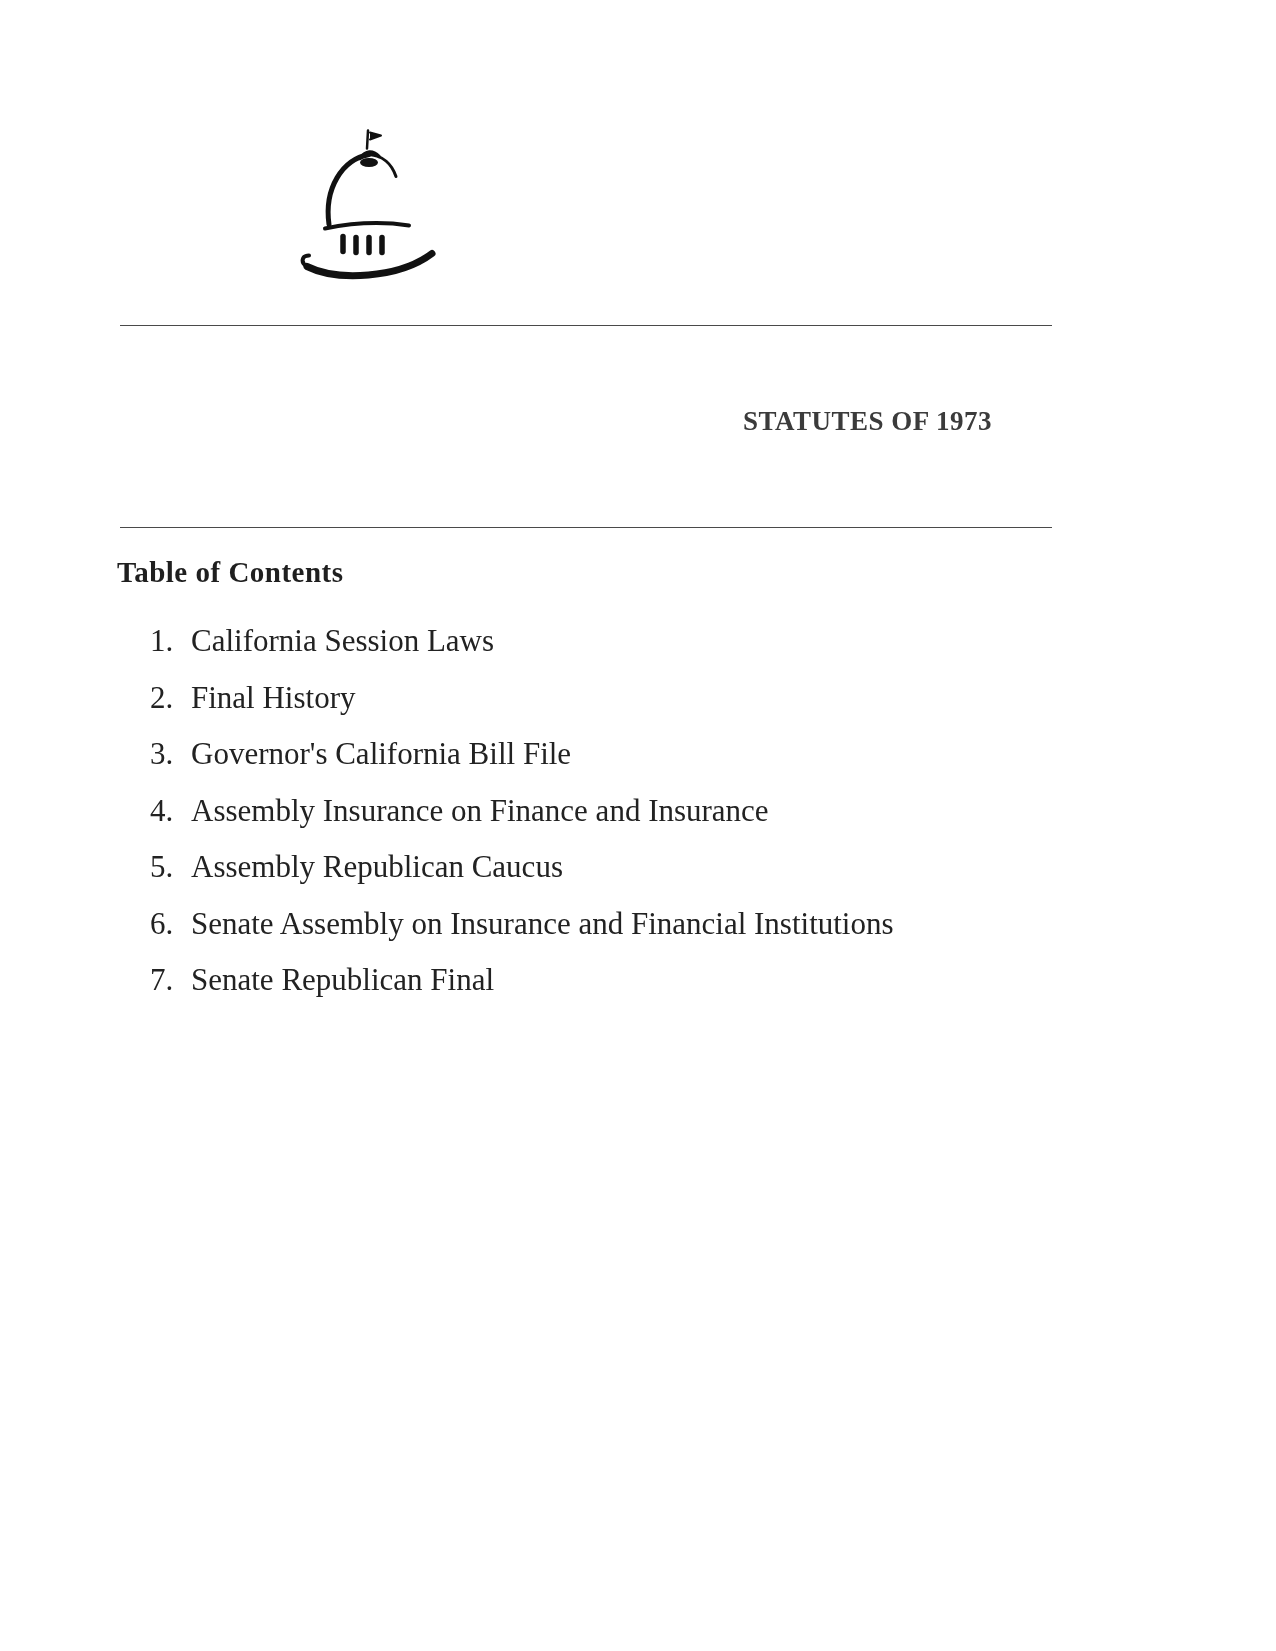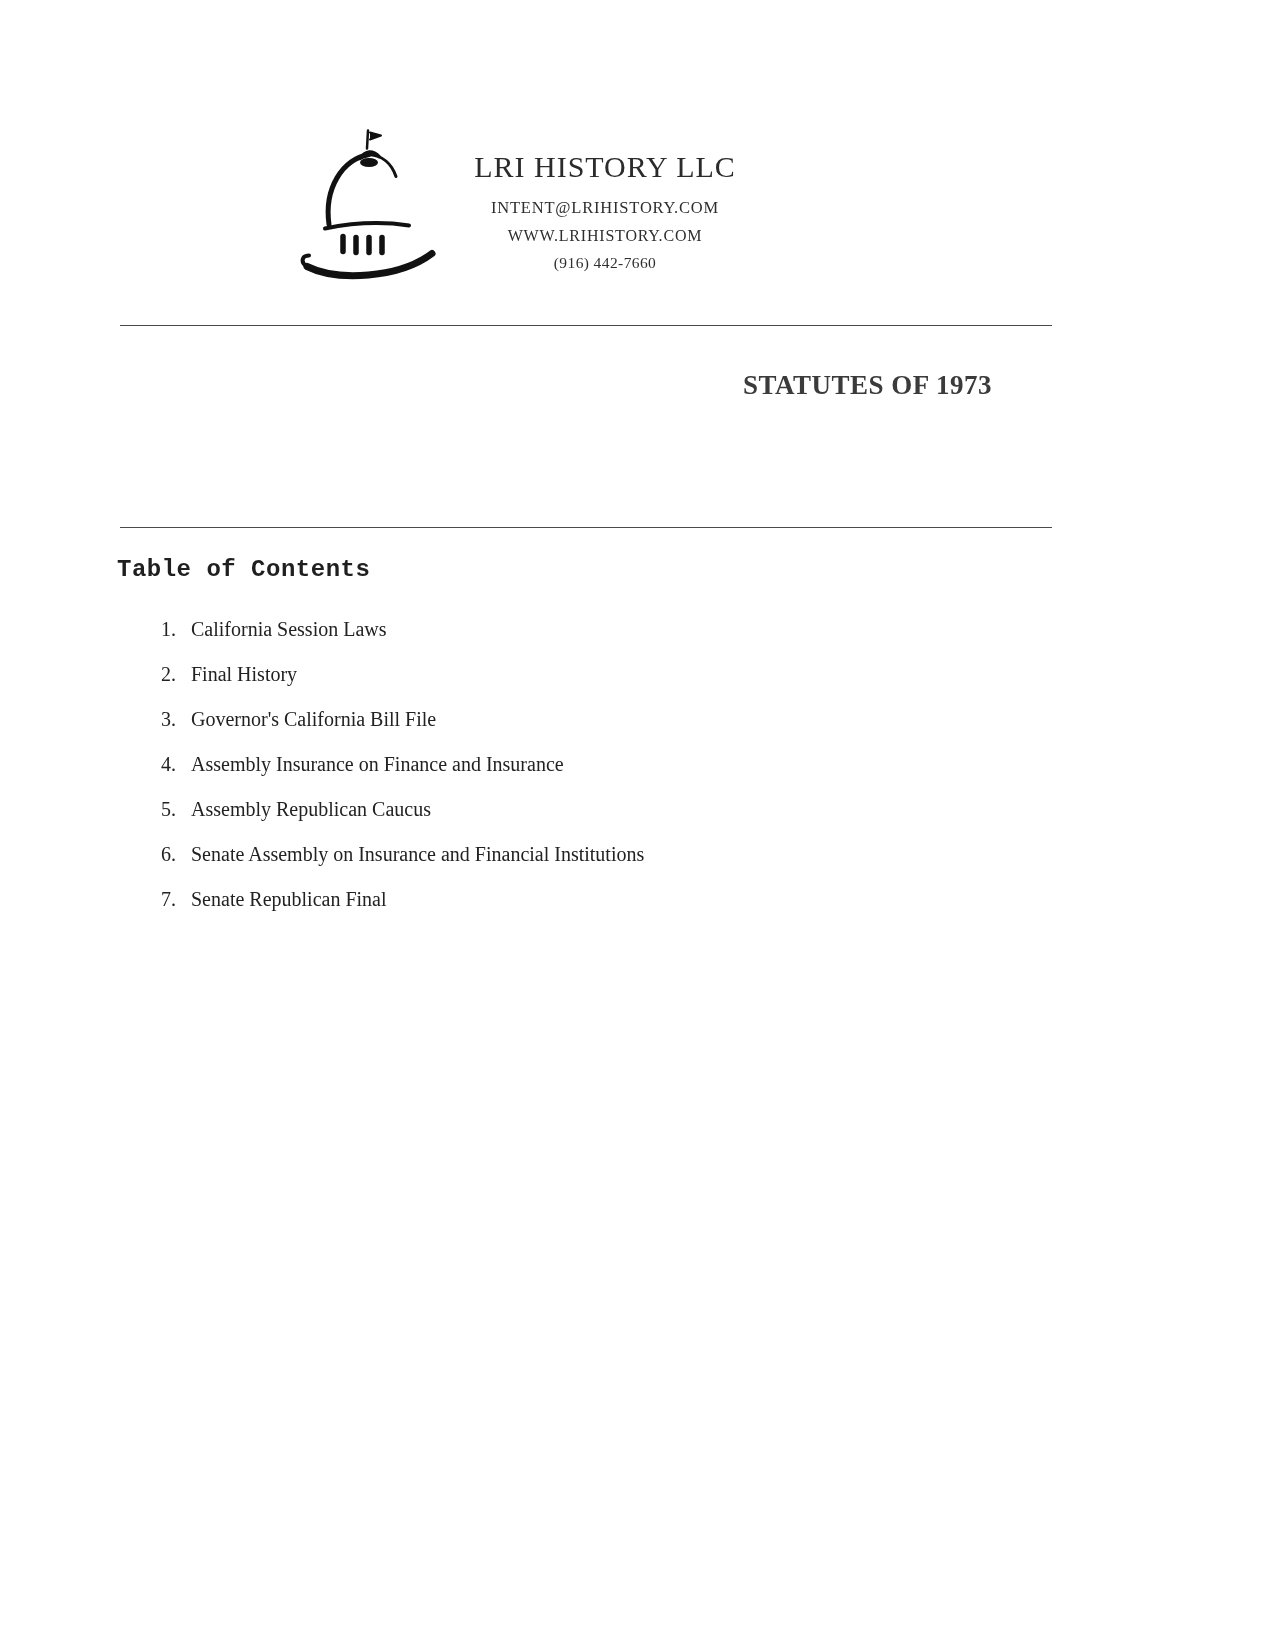--- a/index.html
+++ b/index.html
@@ -77,40 +77,40 @@
     right: 284px;
     text-align: right;
     color: #3b3b3b;
     font-weight: bold;
     font-size: 27px;
     letter-spacing: 0.5px;
   }
   .title-block div {
     line-height: 42px;
     white-space: pre;
+    margin-top: 36px;
   }
 
   
   .toc {
     position: absolute;
     left: 117px;
     top: 556px;
     width: 1000px;
   }
   .toc-heading {
-    font-size: 24px;
+    font-size: 29px;
     font-weight: bold;
     letter-spacing: 0.5px;
     color: #1f1f1f;
-    font-family: Liberation Mono, monospace;
   }
   .toc-list {
     margin: 36px 0 0 0;
     padding-left: 64px;
-    font-size: 20px;
+    font-size: 31px;
     color: #222222;
   }
   .toc-list li {
     margin-bottom: 24px;
     padding-left: 10px;
     line-height: 1.05;
   }
 </style>
 </head>
 <body>
@@ -135,26 +135,20 @@
         <path d="M61 113 L61 128" stroke-width="5.5"></path>
         <path d="M74 113 L74 128" stroke-width="5.5"></path>
         <path d="M87 113 L87 128" stroke-width="5.5"></path>
 
         <path d="M12 142 C 42 157, 104 154, 137 129" stroke-width="7"></path>
         <path d="M12 142 c -7 -4 -5 -11 2 -11" stroke-width="4"></path>
       </svg>
     </span>
   </div>
 
-  <div class="header-text">
-    <div class="company-name">LRI HISTORY LLC</div>
-    <div class="company-email">INTENT@LRIHISTORY.COM</div>
-    <div class="company-website">WWW.LRIHISTORY.COM</div>
-    <div class="company-phone">(916) 442-7660</div>
-  </div>
 
   <div class="divider divider-top"></div>
 
   <div class="title-block">
     <div>STATUTES OF 1973</div>
   </div>
 
   <div class="divider divider-bottom"></div>
 
   <div class="toc">

